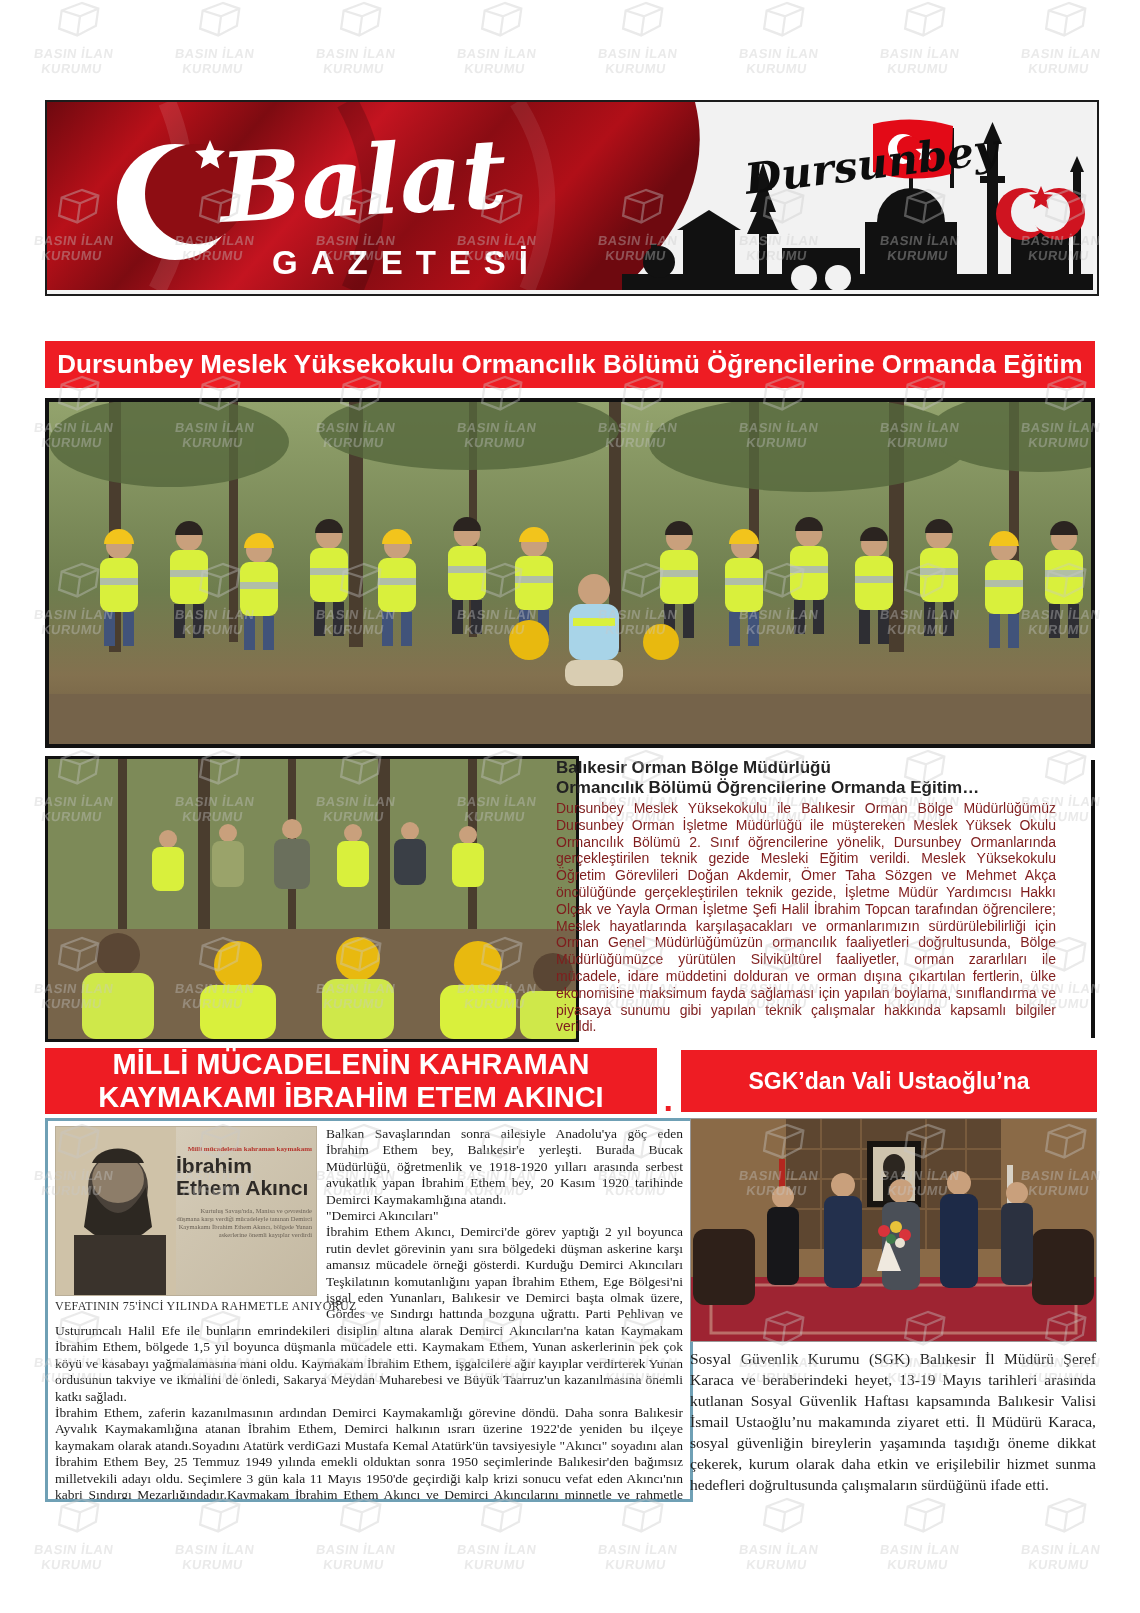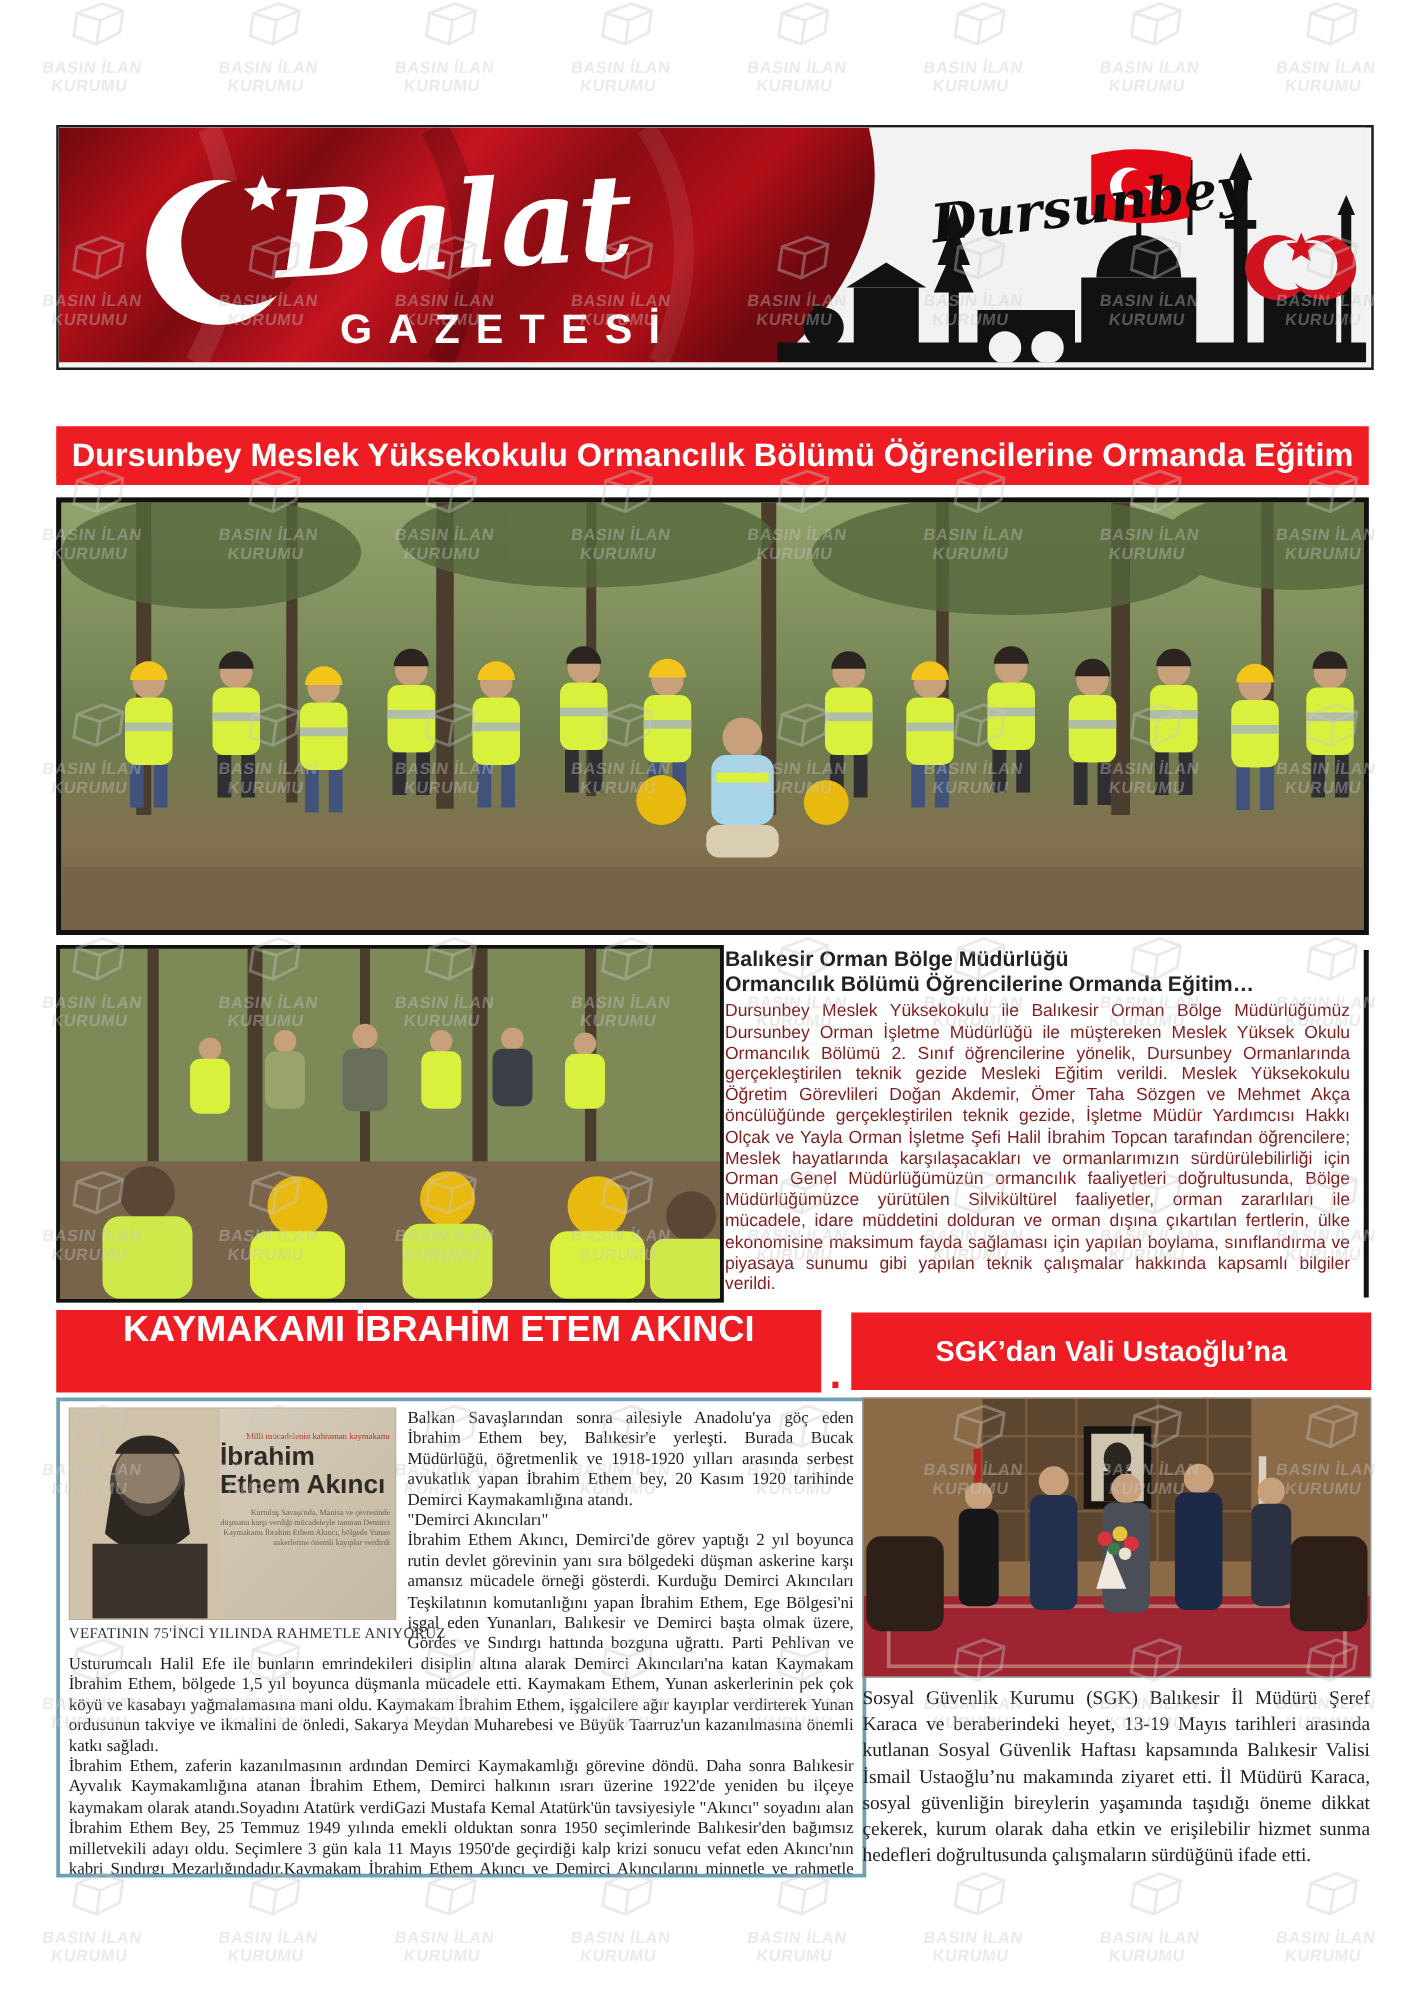--- a/index.html
+++ b/index.html
@@ -37,39 +37,39 @@
   
   #photo-main{left:45px;top:398px;width:1042px;height:342px;border:4px solid #111;
               z-index:2;background:#6f7d52;}
   #photo-circle{left:45px;top:756px;width:528px;height:280px;border:3px solid #111;
               z-index:2;background:#6f7d52;}
   #photo-sgk{left:690px;top:1118px;width:405px;height:222px;border:1px solid #999;
               z-index:2;background:#7a5c3e;}
   .photo-svg{width:100%;height:100%;display:block;}
 
   
-  #lead-col{left:580px;top:758px;width:500px;height:282px;z-index:2;}
+  #lead-col{left:556px;top:758px;width:500px;height:282px;z-index:2;}
   #lead-col .subhead{font-weight:bold;font-size:17px;color:#222;line-height:20px;}
   #lead-col .body{font-size:14px;color:#7f1d1d;line-height:16.8px;text-align:justify;margin-top:2px;}
   #col-divider{left:1091px;top:760px;width:4px;height:278px;background:#111;z-index:2;}
 
   
   #akinci-headline{left:45px;top:1048px;width:612px;height:66px;background:#ee1c23;
                    color:#fff;font-weight:bold;font-size:29px;line-height:33px;
                    text-align:center;z-index:2;}
   #akinci-period{position:absolute;right:-16px;bottom:-2px;color:#ee1c23;font-size:34px;
                  font-weight:bold;}
   #akinci-box{left:45px;top:1118px;width:648px;height:384px;border:3px solid #6fa0b5;
               box-sizing:border-box;background:#fff;z-index:2;padding:5px 7px 4px 7px;
               font-family:"Liberation Serif",serif;overflow:hidden;}
   #book-cover{float:left;width:262px;margin:0 9px 2px 0;}
   #cover-art{width:262px;height:170px;background:linear-gradient(135deg,#ded6c6,#cfc5b0 55%,#c4b9a2);
              position:relative;overflow:hidden;border:1px solid #b9ae98;box-sizing:border-box;}
   #cover-text{position:absolute;left:120px;top:18px;width:136px;}
-  #cover-kicker{color:#b5342c;font-size:7px;font-weight:normal;text-align:right;line-height:8px;}
+  #cover-kicker{color:#b5342c;font-size:7px;font-weight:bold;text-align:right;line-height:8px;}
   #cover-title{color:#2e2a26;font-size:21px;font-weight:bold;line-height:22px;
                font-family:"Liberation Sans",sans-serif;text-align:left;margin-top:2px;}
   #cover-blurb{color:#6a6156;font-size:6.5px;line-height:8px;text-align:right;margin-top:8px;}
   #cover-caption{font-size:12px;color:#333;letter-spacing:.3px;margin-top:3px;
                  font-family:"Liberation Serif",serif;white-space:nowrap;}
   .ak-p{font-size:13.5px;line-height:16.4px;color:#1d1d1d;text-align:justify;margin:0;}
 
   
   #sgk-headline{left:681px;top:1050px;width:416px;height:62px;background:#ee1c23;
                 color:#fff;font-weight:bold;font-size:23px;line-height:29px;
@@ -279,20 +279,21 @@
 </div>
 
 <div id="lead-col" class="abs">
   <div class="subhead">Balıkesir Orman Bölge Müdürlüğü</div>
   <div class="subhead">Ormancılık Bölümü Öğrencilerine Ormanda Eğitim…</div>
   <div class="body">Dursunbey Meslek Yüksekokulu ile Balıkesir Orman Bölge Müdürlüğümüz Dursunbey Orman İşletme Müdürlüğü ile müştereken Meslek Yüksek Okulu Ormancılık Bölümü 2. Sınıf öğrencilerine yönelik, Dursunbey Ormanlarında gerçekleştirilen teknik gezide Mesleki Eğitim verildi. Meslek Yüksekokulu Öğretim Görevlileri Doğan Akdemir, Ömer Taha Sözgen ve Mehmet Akça öncülüğünde gerçekleştirilen teknik gezide, İşletme Müdür Yardımcısı Hakkı Olçak ve Yayla Orman İşletme Şefi Halil İbrahim Topcan tarafından öğrencilere; Meslek hayatlarında karşılaşacakları ve ormanlarımızın sürdürülebilirliği için Orman Genel Müdürlüğümüzün ormancılık faaliyetleri doğrultusunda, Bölge Müdürlüğümüzce yürütülen Silvikültürel faaliyetler, orman zararlıları ile mücadele, idare müddetini dolduran ve orman dışına çıkartılan fertlerin, ülke ekonomisine maksimum fayda sağlaması için yapılan boylama, sınıflandırma ve piyasaya sunumu gibi yapılan teknik çalışmalar hakkında kapsamlı bilgiler verildi.</div>
 </div>
 <div id="col-divider" class="abs"></div>
 
 <div id="akinci-headline" class="abs">
+  <div>MİLLİ MÜCADELENİN KAHRAMAN</div>
   <div>KAYMAKAMI İBRAHİM ETEM AKINCI</div>
   <span id="akinci-period">.</span>
 </div>
 
 <div id="sgk-headline" class="abs">
   <div>SGK’dan Vali Ustaoğlu’na</div>
 </div>
 
 <div id="akinci-box" class="abs">
   <div id="book-cover">

